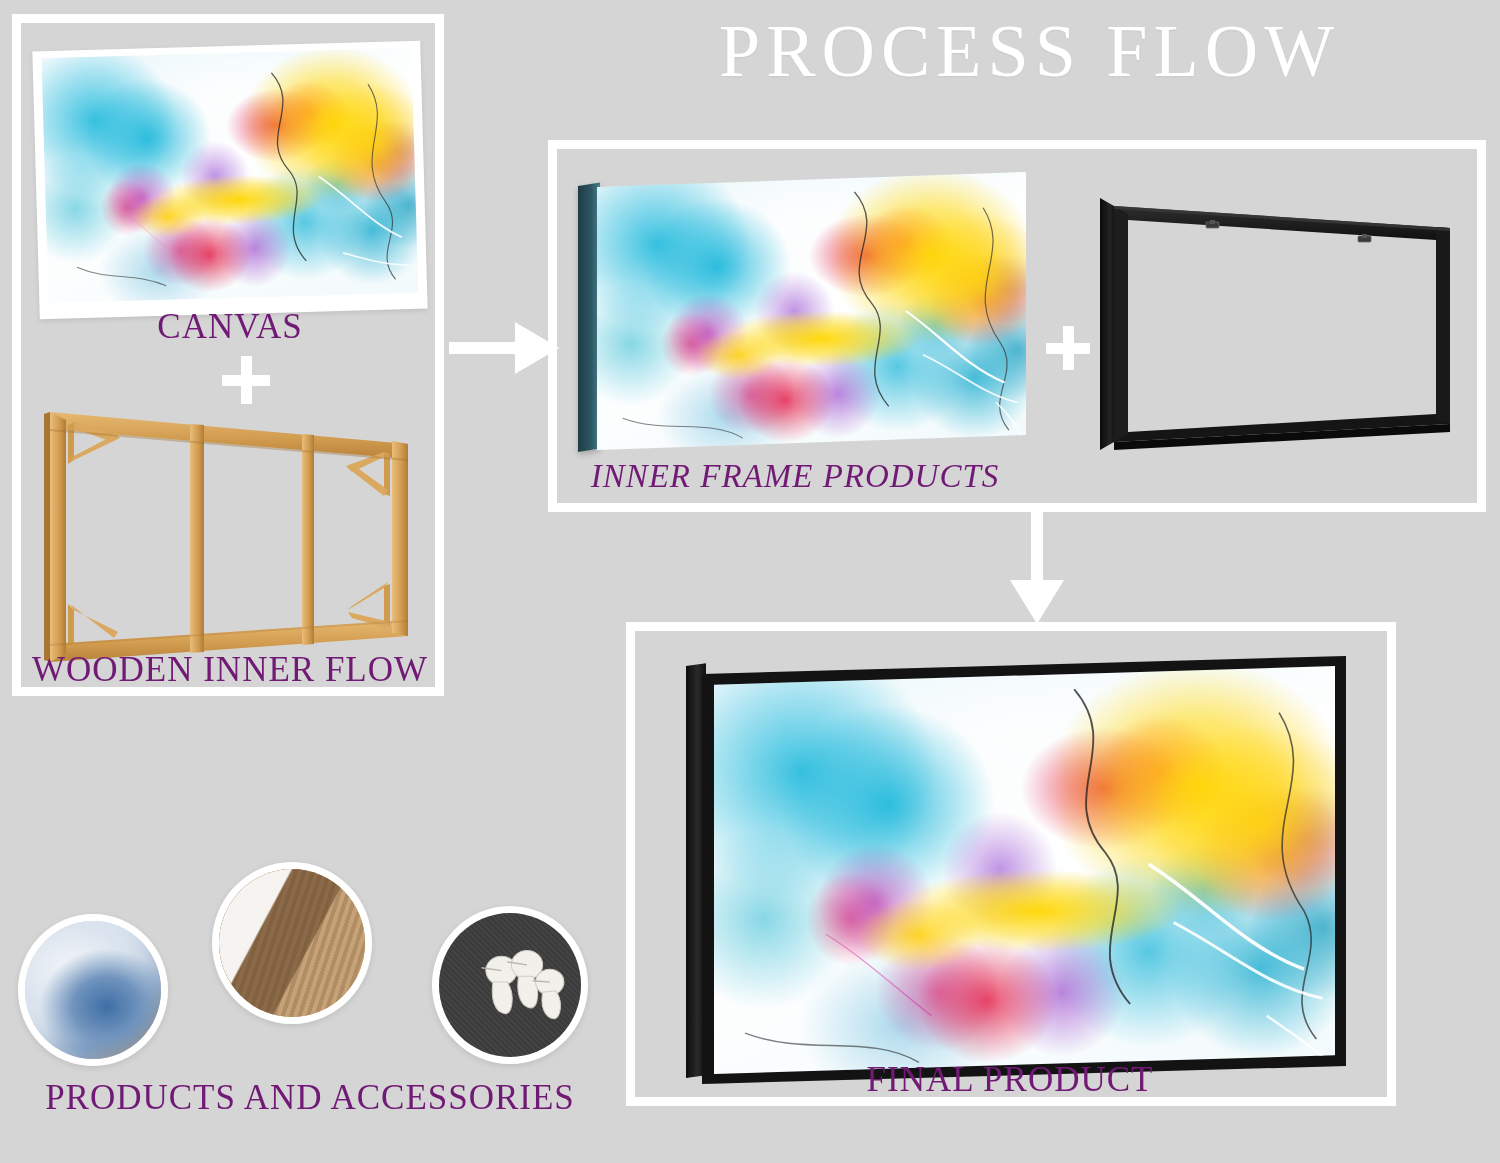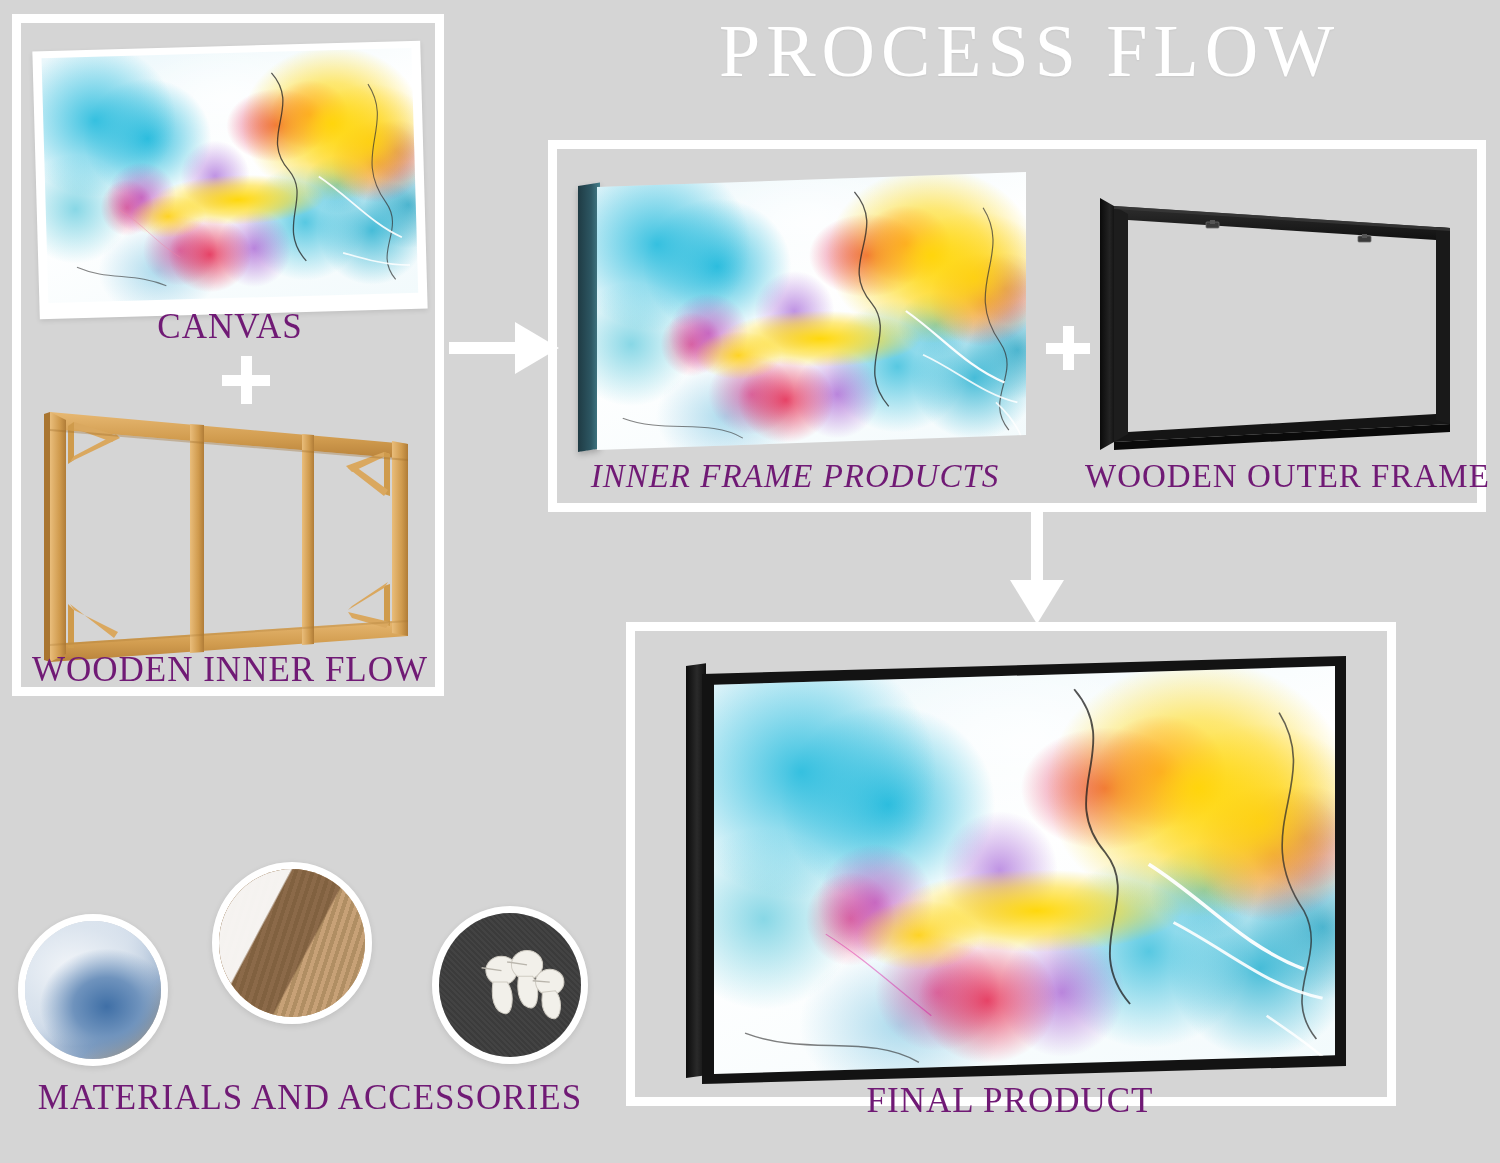--- a/index.html
+++ b/index.html
@@ -32,21 +32,21 @@
 
   
   .caption{
     position:absolute;color:#701a75;font-family:"Liberation Serif", serif;
     letter-spacing:1px;white-space:nowrap;text-align:center;
   }
   #label-canvas{left:40px;top:307px;width:380px;font-size:35px;}
   #label-wooden-inner{left:20px;top:650px;width:420px;font-size:35px;}
   #label-inner-frame-products{left:560px;top:458px;width:470px;font-size:33px;font-style:italic;}
   #label-wooden-outer{left:1085px;top:458px;width:390px;font-size:33px;}
-  #label-final{left:700px;top:1060px;width:620px;font-size:35px;margin-top:21px;}
+  #label-final{left:700px;top:1060px;width:620px;font-size:35px;}
   #label-materials{left:30px;top:1078px;width:560px;font-size:35px;}
 
   
   .plus{position:absolute;color:#fff;line-height:0;}
   .plus i{position:absolute;background:#fff;display:block;}
   .plus .h{height:11px;left:0;top:50%;margin-top:-5px;width:100%;}
   .plus .v{width:11px;top:0;left:50%;margin-left:-5px;height:100%;}
   #plus-canvas-frame{left:222px;top:356px;width:48px;height:48px;}
   #plus-inner-outer{left:1046px;top:326px;width:44px;height:44px;}
 
@@ -333,21 +333,20 @@
 
       <rect x="108" y="30" width="13" height="6" rx="1" fill="#3a3a3a" stroke="#6b6b6b" stroke-width=".8"></rect>
       <rect x="112" y="28" width="5" height="4" fill="#555"></rect>
       <rect x="260" y="44" width="13" height="6" rx="1" fill="#3a3a3a" stroke="#6b6b6b" stroke-width=".8"></rect>
       <rect x="264" y="42" width="5" height="4" fill="#555"></rect>
 
       <polygon points="16,14 352,36 352,39 16,17" fill="#3a3a3a" opacity=".8"></polygon>
     </svg>
   </div>
 
-  <div class="caption" id="label-wooden-outer">WOODEN OUTER FRAME</div>
 
   <div id="arrow-down">
     <svg viewBox="0 0 58 112" preserveAspectRatio="none">
       <rect x="23" y="0" width="12" height="74" fill="#ffffff"></rect>
       <polygon points="2,68 56,68 29,112" fill="#ffffff"></polygon>
     </svg>
   </div>
 
   <div class="panel" id="panel-final"></div>
 
@@ -393,15 +392,15 @@
         </g>
         <g stroke="#b9b5ac" stroke-width="1" fill="none">
           <line x1="30" y1="38" x2="44" y2="40"></line>
           <line x1="48" y1="34" x2="62" y2="36"></line>
           <line x1="66" y1="47" x2="78" y2="48"></line>
         </g>
       </svg>
     </div>
   </div>
 
-  <div class="caption" id="label-materials">MATERIALS AND ACCESSORIES</div>
+  <div class="caption" id="label-materials">PRODUCTS AND ACCESSORIES</div>
 
 </div>
 
 </body></html>

